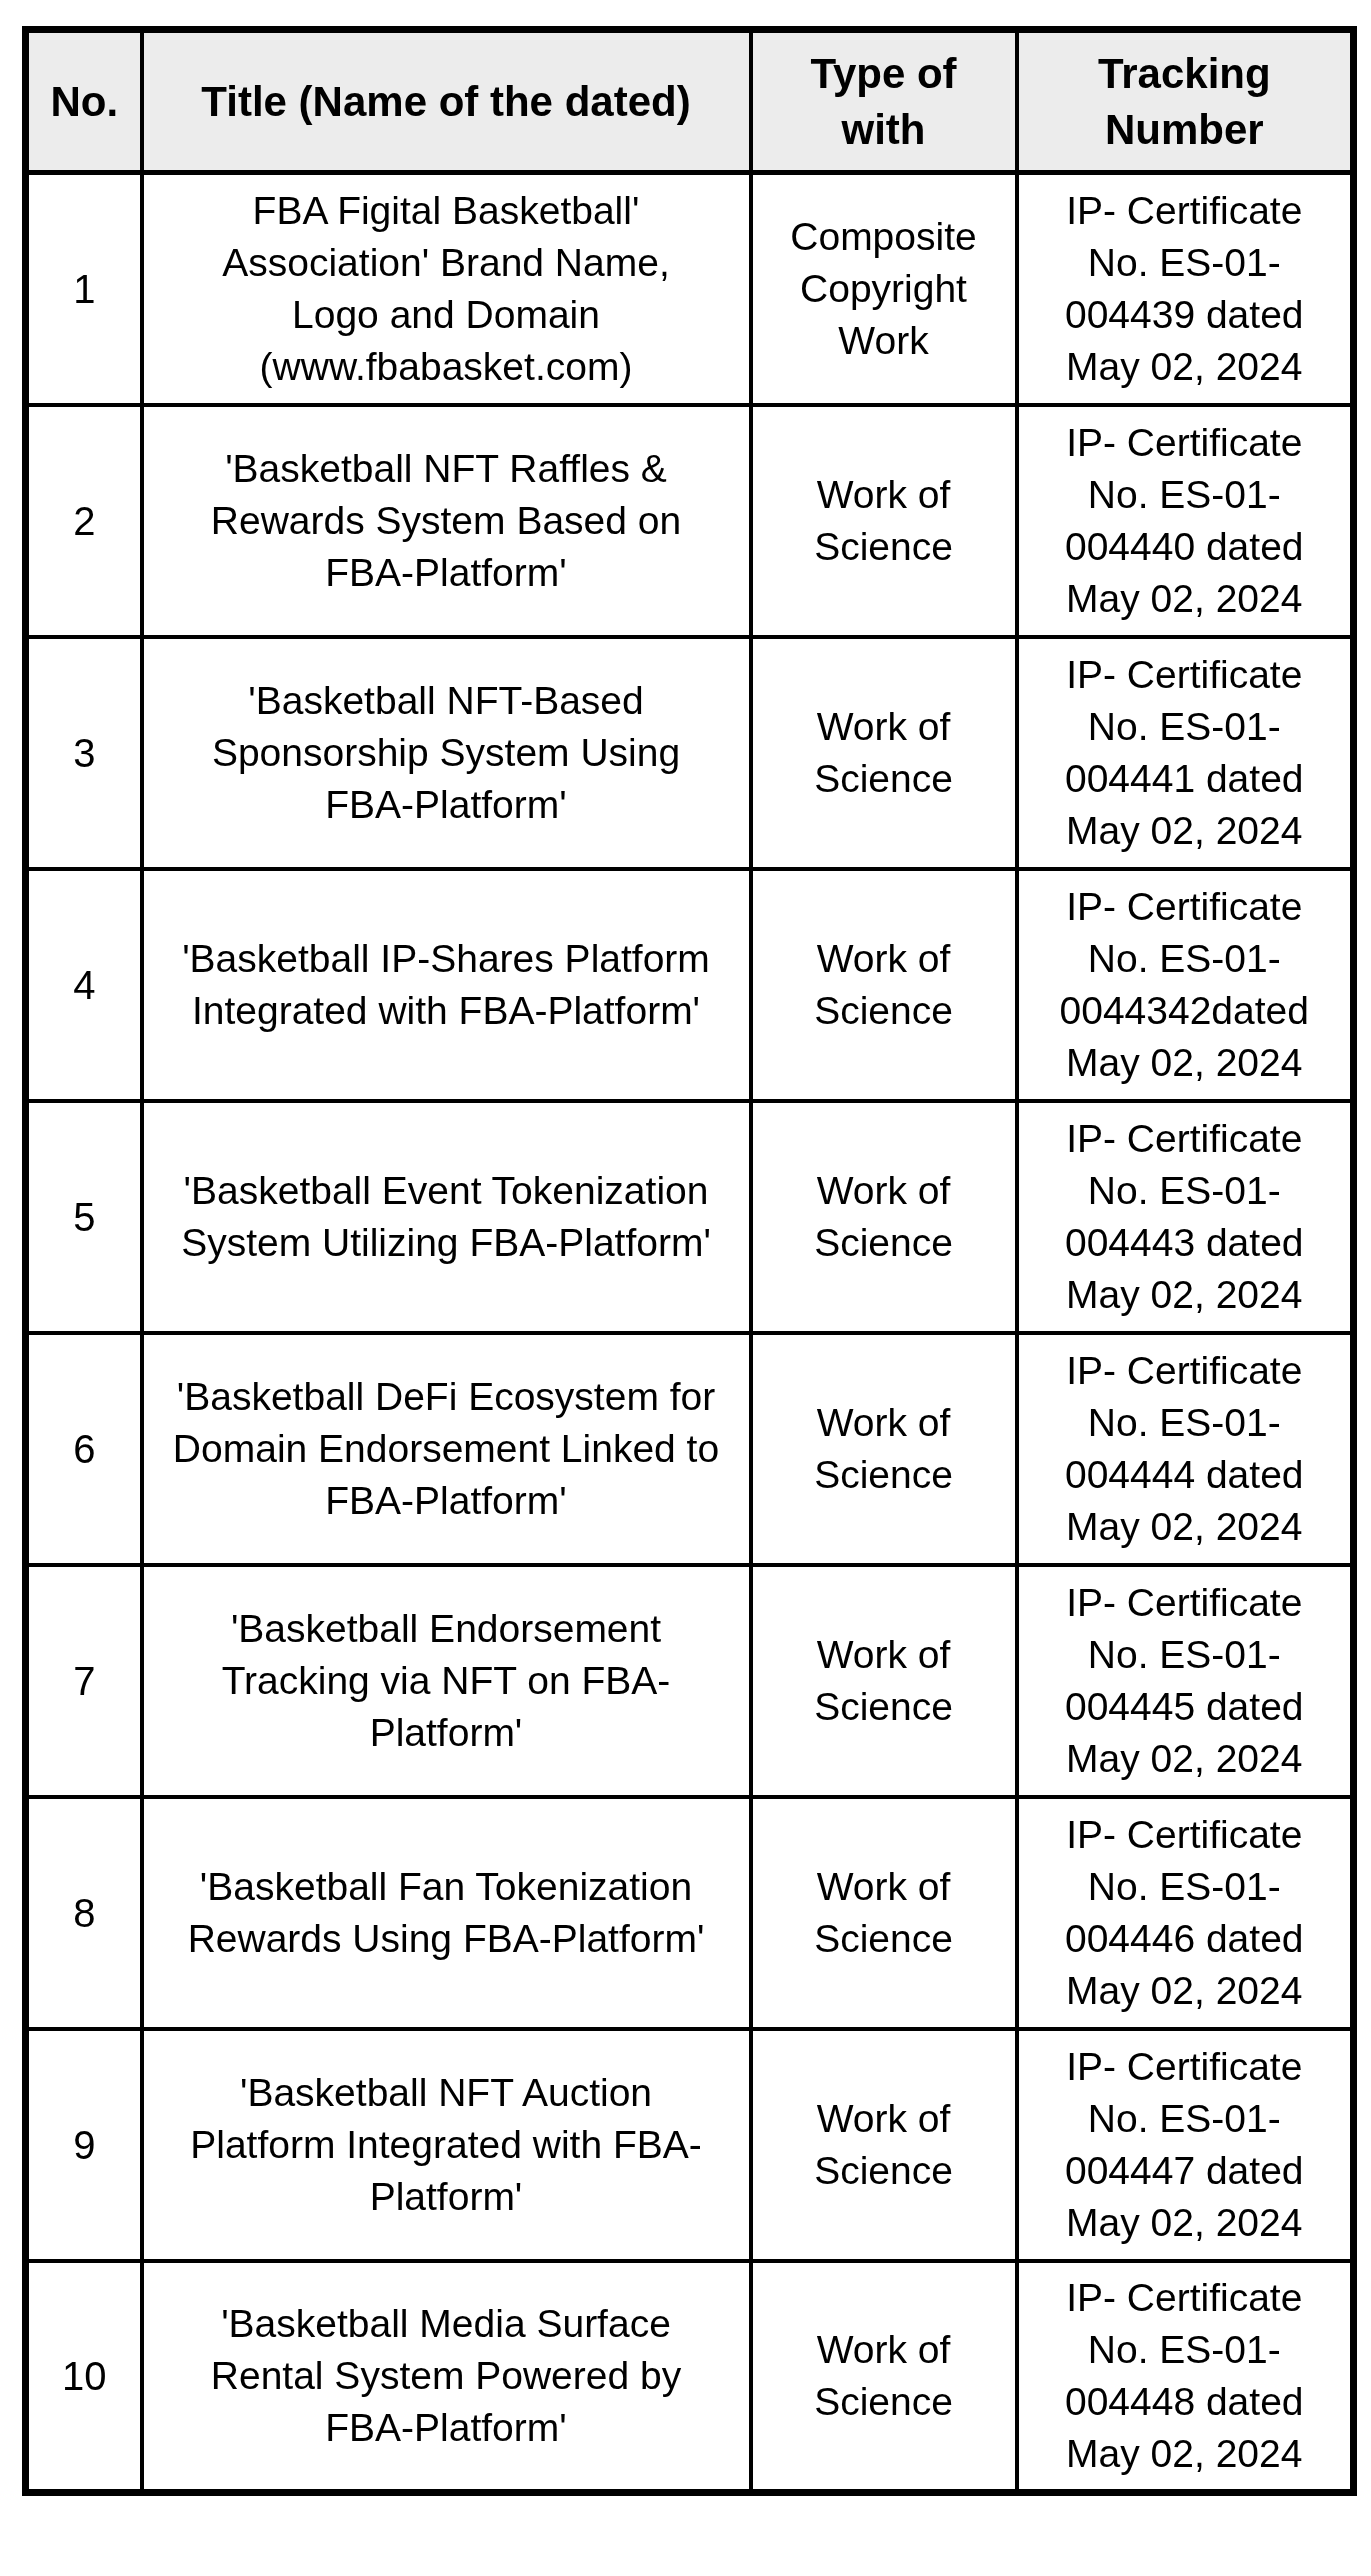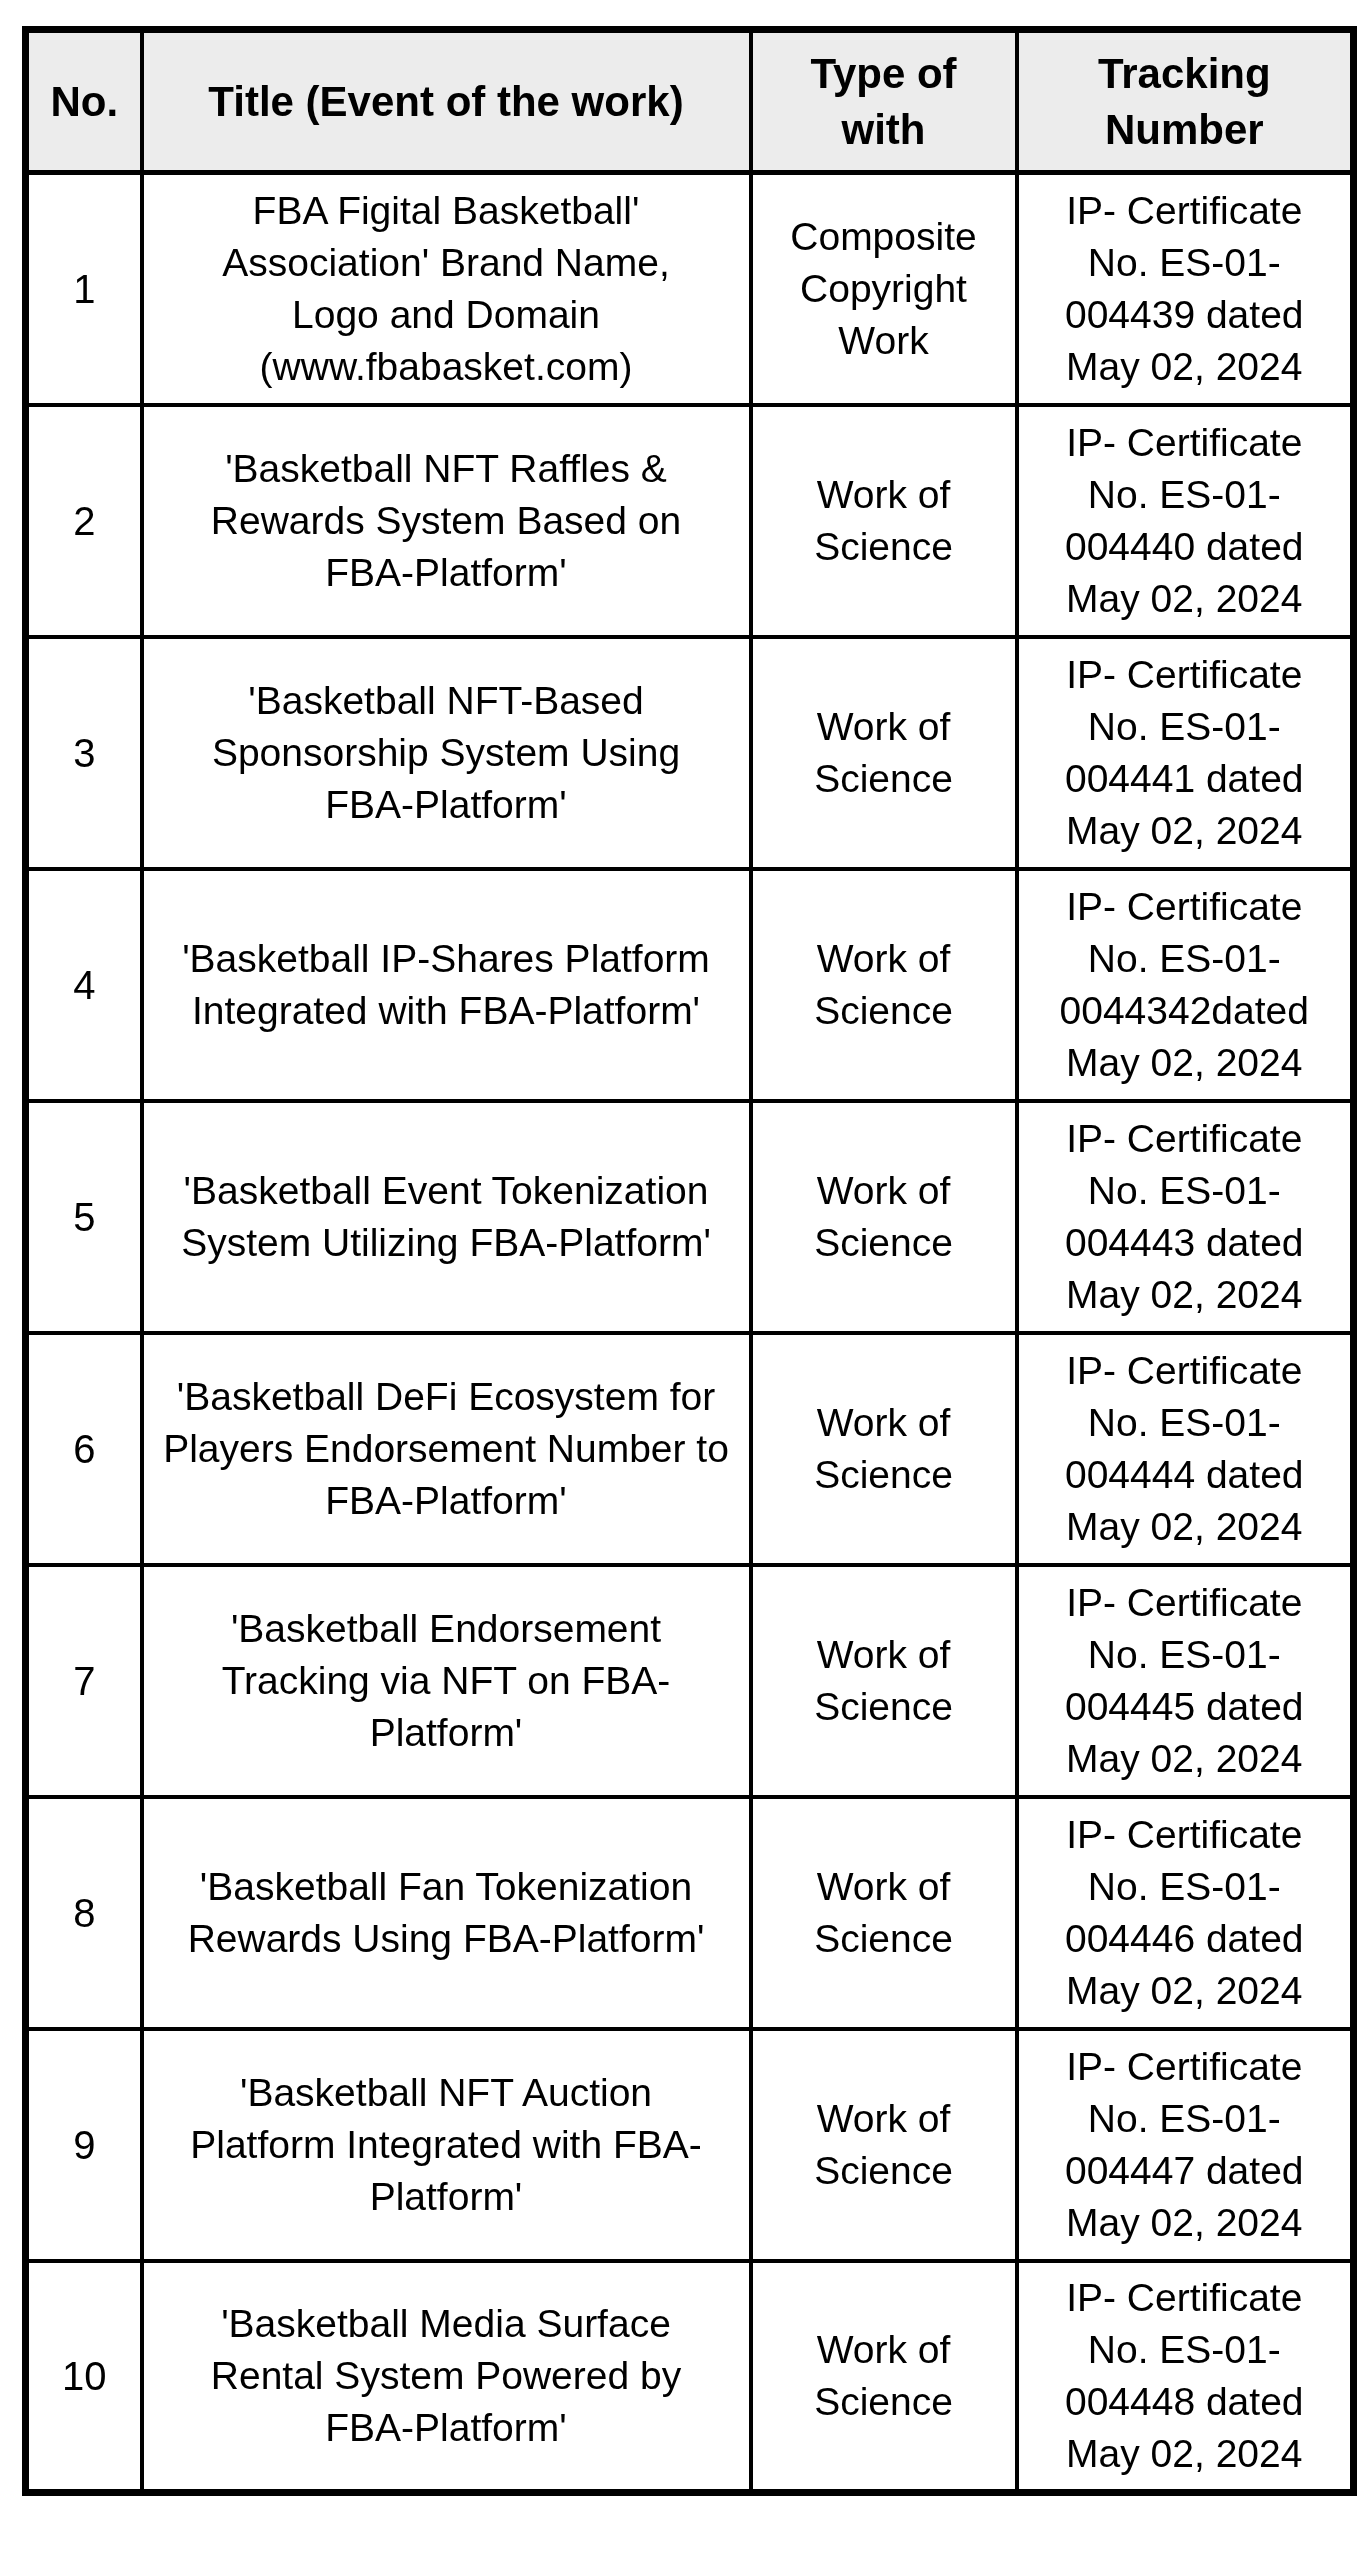--- a/index.html
+++ b/index.html
@@ -63,21 +63,21 @@
   <table class="works-table">
     <colgroup>
       <col class="c1">
         <col class="c2">
         <col class="c3">
         <col class="c4">
     </colgroup>
     <thead>
       <tr>
         <th>No.</th>
-        <th>Title (Event of the work)</th>
+        <th>Title (Name of the dated)</th>
         <th>Type of
 with</th>
         <th>Tracking
 Number</th>
       </tr>
     </thead>
     <tbody>
       <tr>
         <td class="c-no">1</td>
         <td class="c-title">FBA Figital Basketball'
@@ -134,21 +134,21 @@
         <td class="c-type">Work of
 Science</td>
         <td class="c-doc">IP- Certificate
 No. ES-01-
 004443 dated
 May 02, 2024</td>
       </tr>
       <tr>
         <td class="c-no">6</td>
         <td class="c-title">'Basketball DeFi Ecosystem for
-Players Endorsement Number to
+Domain Endorsement Linked to
 FBA-Platform'</td>
         <td class="c-type">Work of
 Science</td>
         <td class="c-doc">IP- Certificate
 No. ES-01-
 004444 dated
 May 02, 2024</td>
       </tr>
       <tr>
         <td class="c-no">7</td>

